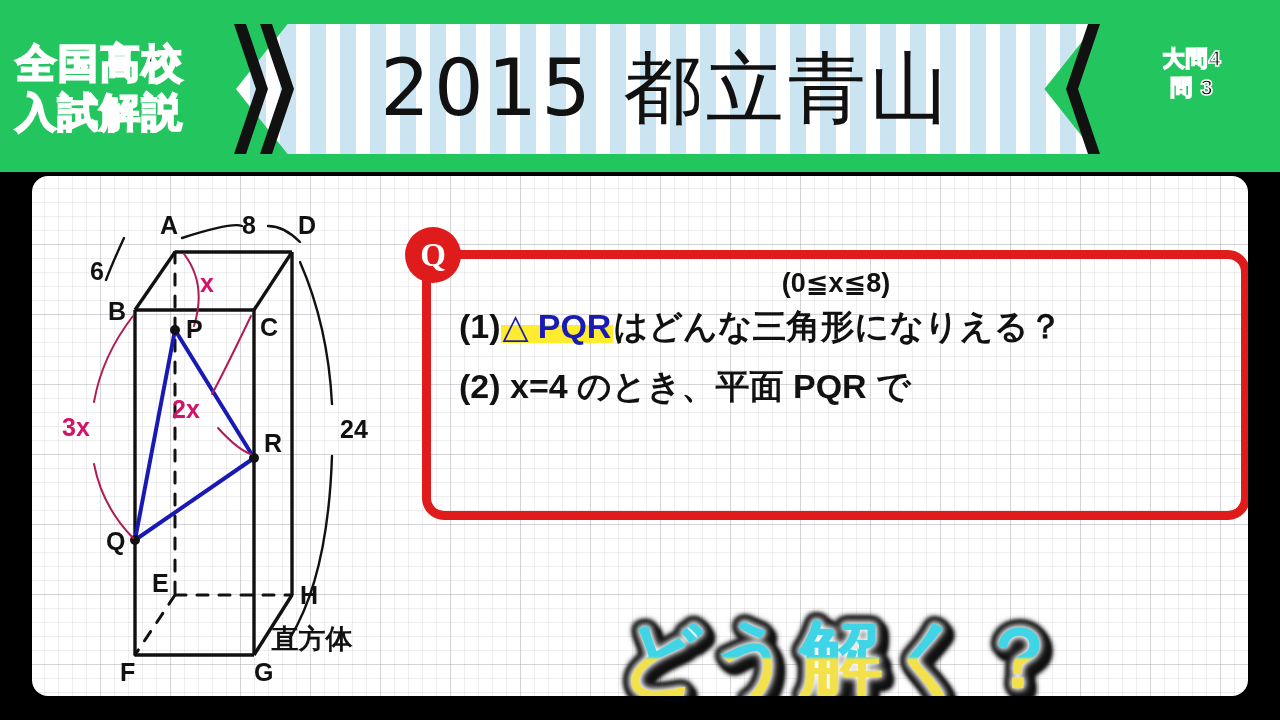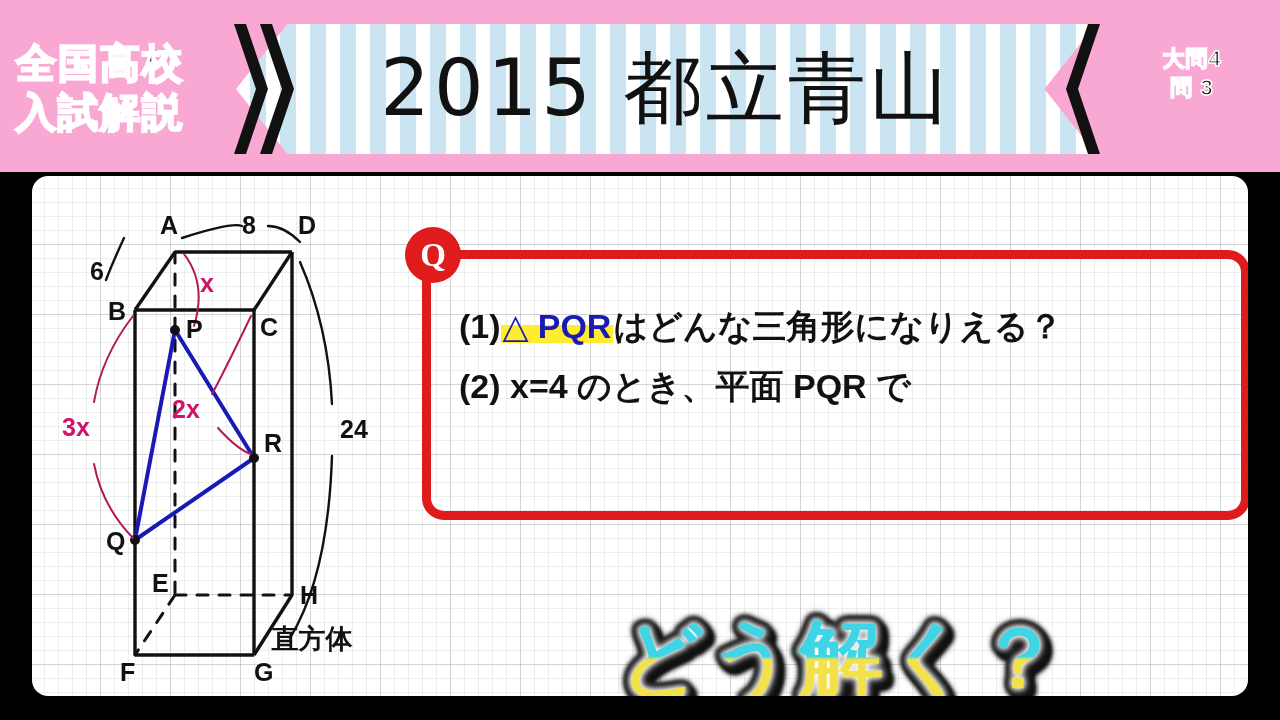--- a/index.html
+++ b/index.html
@@ -5,21 +5,21 @@
 <style>
   html,body{margin:0;padding:0;}
   body{
     width:1280px;height:720px;overflow:hidden;background:#000;
     font-family:"Liberation Sans","DejaVu Sans",sans-serif;
     -webkit-font-smoothing:antialiased;
   }
   #stage{position:relative;width:1280px;height:720px;background:#000;}
 
   
-  #header{position:absolute;left:0;top:0;width:1280px;height:172px;background:#f9a8d4;}
+  #header{position:absolute;left:0;top:0;width:1280px;height:172px;background:#22c55e;}
 
   .badge-left{
     position:absolute;left:16px;top:34px;width:216px;height:108px;
     display:flex;flex-direction:column;justify-content:center;align-items:flex-start;
     color:#000;
     font-size:40px;font-weight:700;letter-spacing:2px;line-height:1.22;
     -webkit-text-stroke:2.2px #ffffff;
     text-shadow:0 0 1px #fff;
   }
   .badge-left span{display:block;}
@@ -234,20 +234,21 @@
           <text x="30" y="260" fill="#d2136a">3x</text>
         </g>
 
         <text x="280" y="472" font-family="DejaVu Sans, Liberation Sans, sans-serif" font-size="27" font-weight="700" fill="#111" text-anchor="middle">直方体</text>
       </svg>
     </div>
 
     <div id="qcard">
       <div id="qbadge">Q</div>
 
+      <div id="qrange">(0≦x≦8)</div>
 
       <div class="qline" id="qline1">
         <span>(1)</span><span class="hl-yellow"><span class="tri">△</span><span class="blue-pqr">PQR</span></span><span>はどんな三角形になりえる？</span>
       </div>
 
       <div class="qline" id="qline2">(2) x=4 のとき、平面 PQR で</div>
 
     </div>
 
     <div id="dokaiku">

